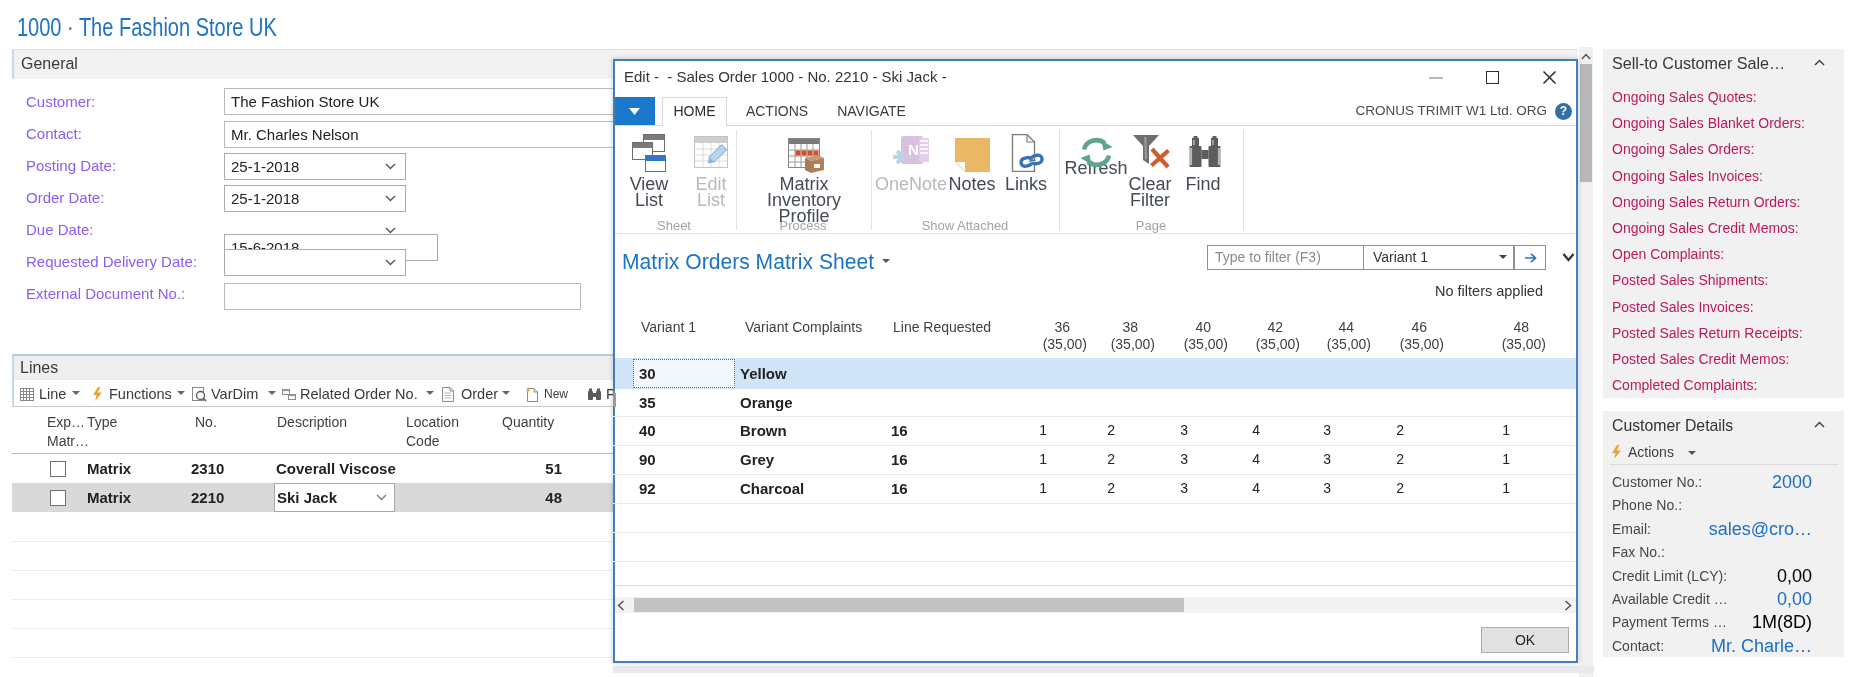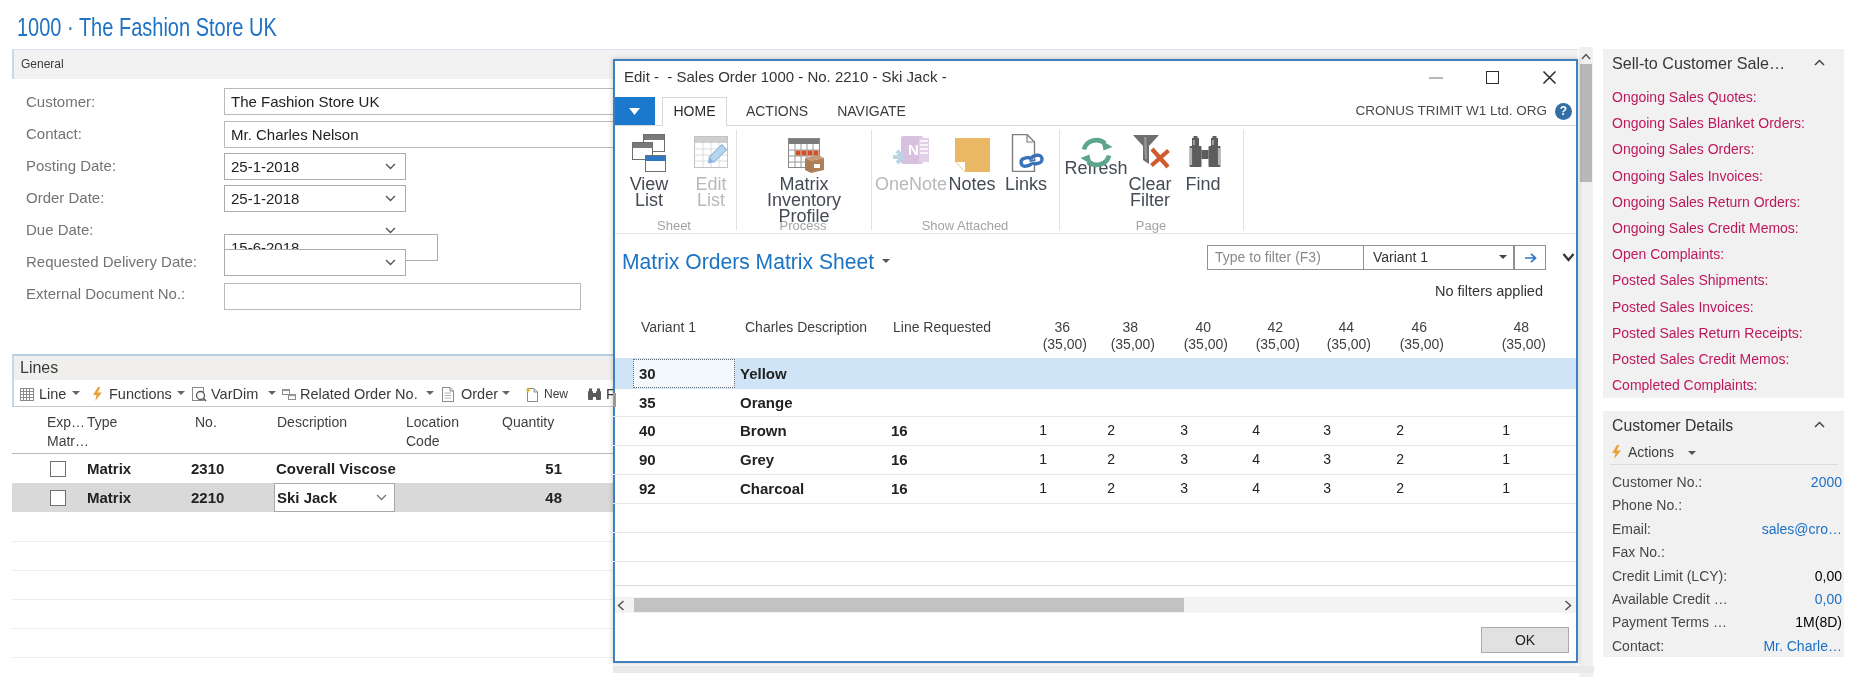--- a/index.html
+++ b/index.html
@@ -1,46 +1,46 @@
 <!DOCTYPE html>
 <html><head>
 <meta charset="utf-8">
 <style>
 * { margin:0; padding:0; box-sizing:border-box; }
 html,body { width:1852px; height:677px; background:#fff; overflow:hidden;
   font-family:"Liberation Sans", sans-serif; }
 .abs { position:absolute; }
-.lbl { position:absolute; font-size:15px; color:#737373; height:20px; line-height:20px; }
+.lbl { position:absolute; font-size:15px; color:#8b5cf6; height:20px; line-height:20px; }
 .inp { position:absolute; background:#fff; border:1px solid #ababab; font-size:15px;
   color:#222; line-height:25px; padding-left:6px; }
 .ddc { position:absolute; width:11px; height:7px; }
 .caret { position:absolute; width:0; height:0; border-left:4px solid transparent;
   border-right:4px solid transparent; border-top:4px solid #666; }
 .sbitem { position:absolute; left:1612px; font-size:14px; color:#be185d; height:18px; line-height:18px; }
 .cdlbl { position:absolute; left:1612px; font-size:14px; color:#474747; height:18px; line-height:18px; }
-.cdval { position:absolute; font-size:14px; height:18px; line-height:18px; right:10px; text-align:right; }
+.cdval { position:absolute; font-size:18px; height:18px; line-height:18px; right:40px; text-align:right; }
 .blue { color:#1b6fc5; }
 .ribicon { position:absolute; top:136px; }
 .riblbl { position:absolute; font-size:18px; color:#444b54; text-align:center; height:16px; line-height:16px; }
 .grplbl { position:absolute; top:218px; font-size:13px; color:#a3a3a3; text-align:center; height:16px; line-height:16px; }
 .gsep { position:absolute; top:130px; height:100px; width:1px; background:#e2e2e2; }
 .mhdr { position:absolute; font-size:14px; color:#3f3f3f; height:17px; line-height:17px; }
 .mcell { position:absolute; font-size:14px; color:#222; height:29px; line-height:29px; }
 .mb { font-weight:bold; font-size:15px; }
 .rsep { position:absolute; left:613px; width:963px; height:1px; background:#e9e9e9; }
 .lsep { position:absolute; left:12px; width:601px; height:1px; background:#ededed; }
 .cb { position:absolute; left:50px; width:16px; height:16px; background:#fff; border:1px solid #707070; }
 </style>
 </head>
 <body>
 
 <div class="abs" style="left:17px; top:13px; font-size:25px; color:#2073c4; transform:scaleX(0.8); transform-origin:0 0;">1000 · The Fashion Store UK</div>
 
 <div class="abs" style="left:12px; top:49px; width:1566px; height:30px; background:#f2f2f2; border-top:1px solid #d9e2ec; border-left:2px solid #c8d8e6;"></div>
-<div class="abs" style="left:21px; top:49px; height:30px; line-height:30px; font-size:12px; color:#3a3a3a;">General</div>
+<div class="abs" style="left:21px; top:49px; height:30px; line-height:30px; font-size:16px; color:#3a3a3a;">General</div>
 
 <div class="lbl" style="left:26px; top:92px;">Customer:</div>
 <div class="lbl" style="left:26px; top:124px;">Contact:</div>
 <div class="lbl" style="left:26px; top:156px;">Posting Date:</div>
 <div class="lbl" style="left:26px; top:188px;">Order Date:</div>
 <div class="lbl" style="left:26px; top:220px;">Due Date:</div>
 <div class="lbl" style="left:26px; top:252px;">Requested Delivery Date:</div>
 <div class="lbl" style="left:26px; top:284px;">External Document No.:</div>
 
 <div class="inp" style="left:224px; top:88px; width:392px; height:27px; border-color:#b9b9b9;">The Fashion Store UK</div>
@@ -345,21 +345,21 @@
 <svg class="abs" style="left:1524px; top:252px;" width="14" height="12" viewBox="0 0 14 12">
     <path d="M1 6 H11 M7 1.8 L11.5 6 L7 10.2" fill="none" stroke="#2e74c9" stroke-width="1.7"></path>
   </svg>
 <svg class="abs" style="left:1562px; top:252px;" width="13" height="11" viewBox="0 0 13 11">
     <path d="M1.5 2 L6.5 8 L11.5 2" fill="none" stroke="#333" stroke-width="2.3"></path>
   </svg>
 <div class="abs" style="left:1345px; top:283px; width:198px; text-align:right; font-size:14.5px; color:#333;">No filters applied</div>
 
 <div id="mtable">
     <div class="mhdr" style="left:641px; top:319px;">Variant 1</div>
-    <div class="mhdr" style="left:745px; top:319px;">Charles Description</div>
+    <div class="mhdr" style="left:745px; top:319px;">Variant Complaints</div>
     <div class="mhdr" style="left:893px; top:319px;">Line Requested</div>
     <div class="mhdr" style="left:970px; top:319px; width:100px; text-align:right;">36</div>
     <div class="mhdr" style="left:987px; top:336px; width:100px; text-align:right;">(35,00)</div>
     <div class="mhdr" style="left:1038px; top:319px; width:100px; text-align:right;">38</div>
     <div class="mhdr" style="left:1055px; top:336px; width:100px; text-align:right;">(35,00)</div>
     <div class="mhdr" style="left:1111px; top:319px; width:100px; text-align:right;">40</div>
     <div class="mhdr" style="left:1128px; top:336px; width:100px; text-align:right;">(35,00)</div>
     <div class="mhdr" style="left:1183px; top:319px; width:100px; text-align:right;">42</div>
     <div class="mhdr" style="left:1200px; top:336px; width:100px; text-align:right;">(35,00)</div>
     <div class="mhdr" style="left:1254px; top:319px; width:100px; text-align:right;">44</div>

